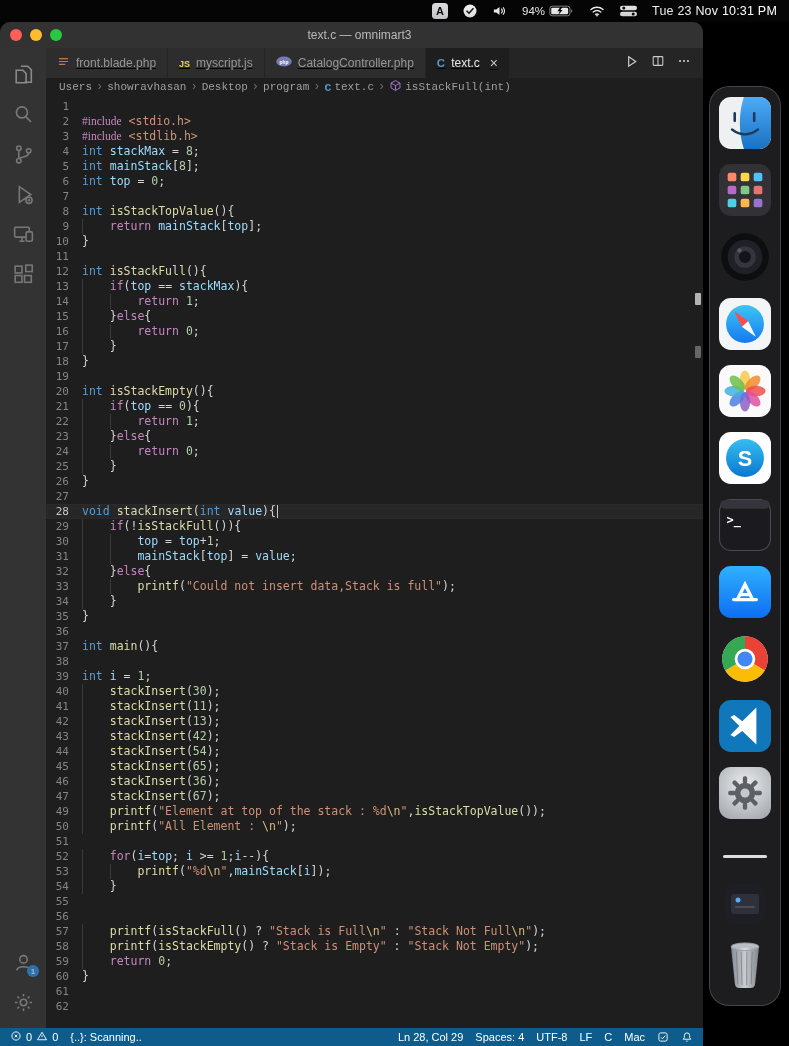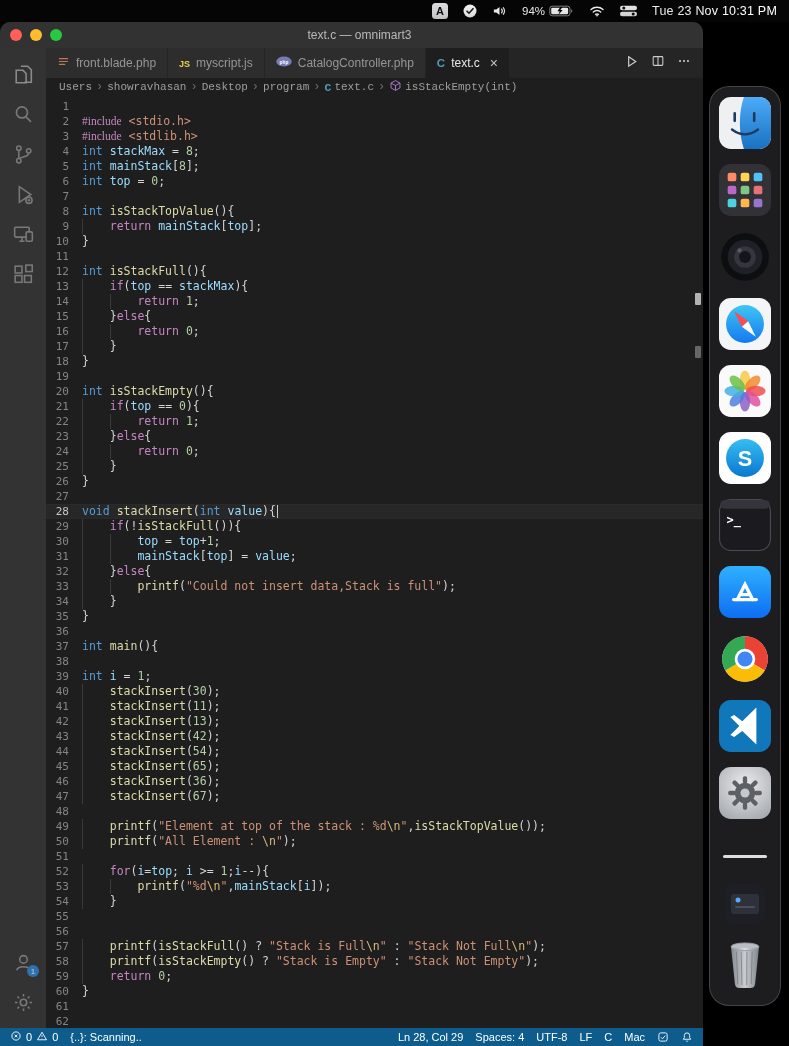--- a/index.html
+++ b/index.html
@@ -30,21 +30,21 @@
   .activitybar { width:46px; background:#333333; flex:none; display:flex; flex-direction:column; align-items:center; padding-top:6px; }
   .act-item { width:46px; height:40px; display:flex; align-items:center; justify-content:center; opacity:.75; position:relative; }
   .act-item.first { opacity:.95; }
   .act-bottom { margin-top:auto; display:flex; flex-direction:column; align-items:center; padding-bottom:6px; }
   .badge { position:absolute; right:7px; bottom:5px; min-width:12px; height:12px; border-radius:7px; background:#2b88d8; color:#fff; font-size:8px; display:flex; align-items:center; justify-content:center; padding:0 2px; }
 
   
   .editor-col { flex:1; display:flex; flex-direction:column; min-width:0; }
 
   .tabbar { height:30px; background:#252526; display:flex; align-items:stretch; flex:none; }
-  .tabs { display:flex; }
+  .tabs { display:flex;text-decoration:underline; }
   .tab { display:flex; align-items:center; gap:6px; padding:0 11px; font-size:12px; color:#969696; background:#2d2d2d; border-right:1px solid #252526; cursor:default; }
   .tab.active { background:#1e1e1e; color:#e8e8e8; }
   .tab-close { margin-left:4px; font-size:14px; color:#c5c5c5; line-height:1; }
   .badge-js { color:#e8d44d; font-weight:bold; font-size:9px; }
   .badge-c { color:#519aba; font-weight:bold; font-size:11.5px; }
   .tab-actions { margin-left:auto; display:flex; align-items:center; gap:12px; padding-right:12px; }
 
   .breadcrumb { height:18px; background:#1e1e1e; display:flex; align-items:center; font-size:11px; color:#9f9f9f; padding-left:13px; gap:3px; flex:none;font-family:Liberation Mono, monospace; }
   .crumb { display:flex; align-items:center; gap:3px; }
   .crumb-sep { color:#6d6d6d; font-size:12px; padding:0 1px; }
@@ -263,21 +263,21 @@
               <span class="crumb">
                 <span><span class="badge-c">C</span></span>
                 <span>text.c</span>
               </span>
               <span class="crumb-sep">›</span>
               <span class="crumb">
                 <span><svg viewBox="0 0 16 16" width="13" height="13" fill="none" stroke="#b180d7" stroke-width="1.1">
                     <path d="M8 2 L13.5 5 v6 L8 14 L2.5 11 V5 Z"></path>
                     <path d="M2.5 5 L8 8 l5.5 -3 M8 8 v6"></path>
                   </svg></span>
-                <span>isStackEmpty(int)</span>
+                <span>isStackFull(int)</span>
               </span>
             </div>
           <div class="editor">
             <div>
                 <div class="code-line">
                   <span class="ln">1</span>
                   <span class="code"></span>
                 </div>
                 <div class="code-line">
                   <span class="ln">2</span>
@@ -455,24 +455,20 @@
                   <span class="ln">45</span>
                   <span class="code"><i class="guide" style="left: 0ch;"></i><span class="t-p">    </span><span class="t-f">stackInsert</span><span class="t-p">(</span><span class="t-n">65</span><span class="t-p">);</span></span>
                 </div>
                 <div class="code-line">
                   <span class="ln">46</span>
                   <span class="code"><i class="guide" style="left: 0ch;"></i><span class="t-p">    </span><span class="t-f">stackInsert</span><span class="t-p">(</span><span class="t-n">36</span><span class="t-p">);</span></span>
                 </div>
                 <div class="code-line">
                   <span class="ln">47</span>
                   <span class="code"><i class="guide" style="left: 0ch;"></i><span class="t-p">    </span><span class="t-f">stackInsert</span><span class="t-p">(</span><span class="t-n">67</span><span class="t-p">);</span></span>
-                </div>
-                <div class="code-line">
-                  <span class="ln">48</span>
-                  <span class="code"></span>
                 </div>
                 <div class="code-line">
                   <span class="ln">49</span>
                   <span class="code"><i class="guide" style="left: 0ch;"></i><span class="t-p">    </span><span class="t-f">printf</span><span class="t-p">(</span><span class="t-s">"Element at top of the stack : %d</span><span class="t-e">\n</span><span class="t-s">"</span><span class="t-p">,</span><span class="t-f">isStackTopValue</span><span class="t-p">());</span></span>
                 </div>
                 <div class="code-line">
                   <span class="ln">50</span>
                   <span class="code"><i class="guide" style="left: 0ch;"></i><span class="t-p">    </span><span class="t-f">printf</span><span class="t-p">(</span><span class="t-s">"All Element : </span><span class="t-e">\n</span><span class="t-s">"</span><span class="t-p">);</span></span>
                 </div>
                 <div class="code-line">

